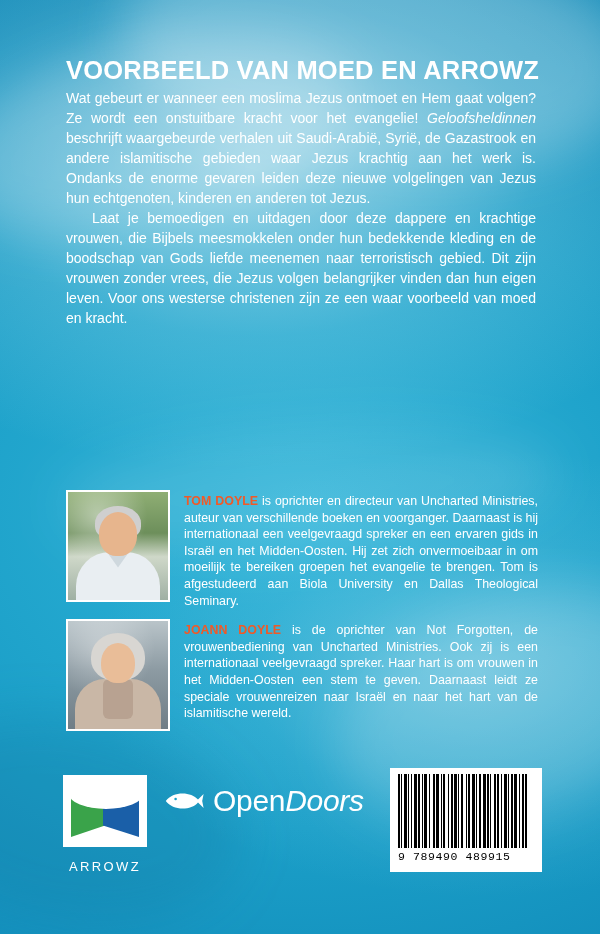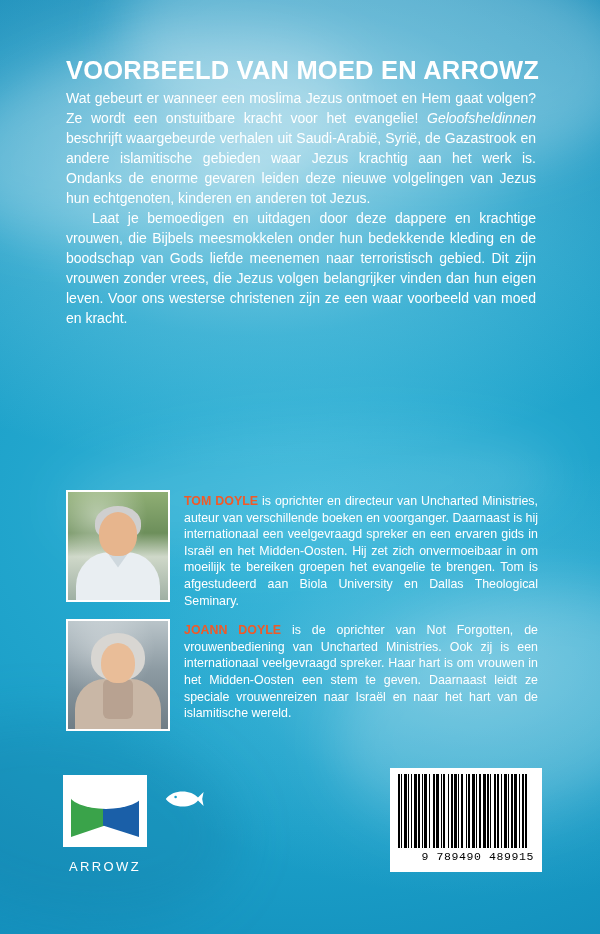--- a/index.html
+++ b/index.html
@@ -234,21 +234,21 @@
     display: flex;
     align-items: stretch;
     gap: 0;
   }
   .bars i {
     display: block;
     background: #000;
     height: 100%;
   }
   .isbn {
-    text-align: right;
+    text-align: left;
     font-family: "Liberation Mono", monospace;
     font-size: 11.5px;
     color: #000;
     letter-spacing: 0.6px;
     margin-top: 2px;
   }
 </style>
 </head>
 <body>
 
@@ -305,20 +305,21 @@
         <div class="swoosh"></div>
       </div>
       <div class="word">ARROWZ</div>
     </div>
 
     <div class="opendoors">
       <svg class="fish" viewBox="0 0 60 36">
         <path d="M4 18 C14 4, 40 4, 50 16 L58 8 L56 18 L58 28 L50 20 C40 32, 14 32, 4 18 Z" fill="#ffffff"></path>
         <circle cx="18" cy="15" r="1.8" fill="#18a0ca"></circle>
       </svg>
+      <div class="words"><span>Open</span><span class="italic">Doors</span></div>
     </div>
 
     <div class="barcode-box">
       <div class="bars">
         <i style="width:2px"></i>
           <i style="width:1px;background:#fff"></i>
           <i style="width:1px"></i>
           <i style="width:2px;background:#fff"></i>
         <i style="width:3px"></i>
           <i style="width:1px;background:#fff"></i>

